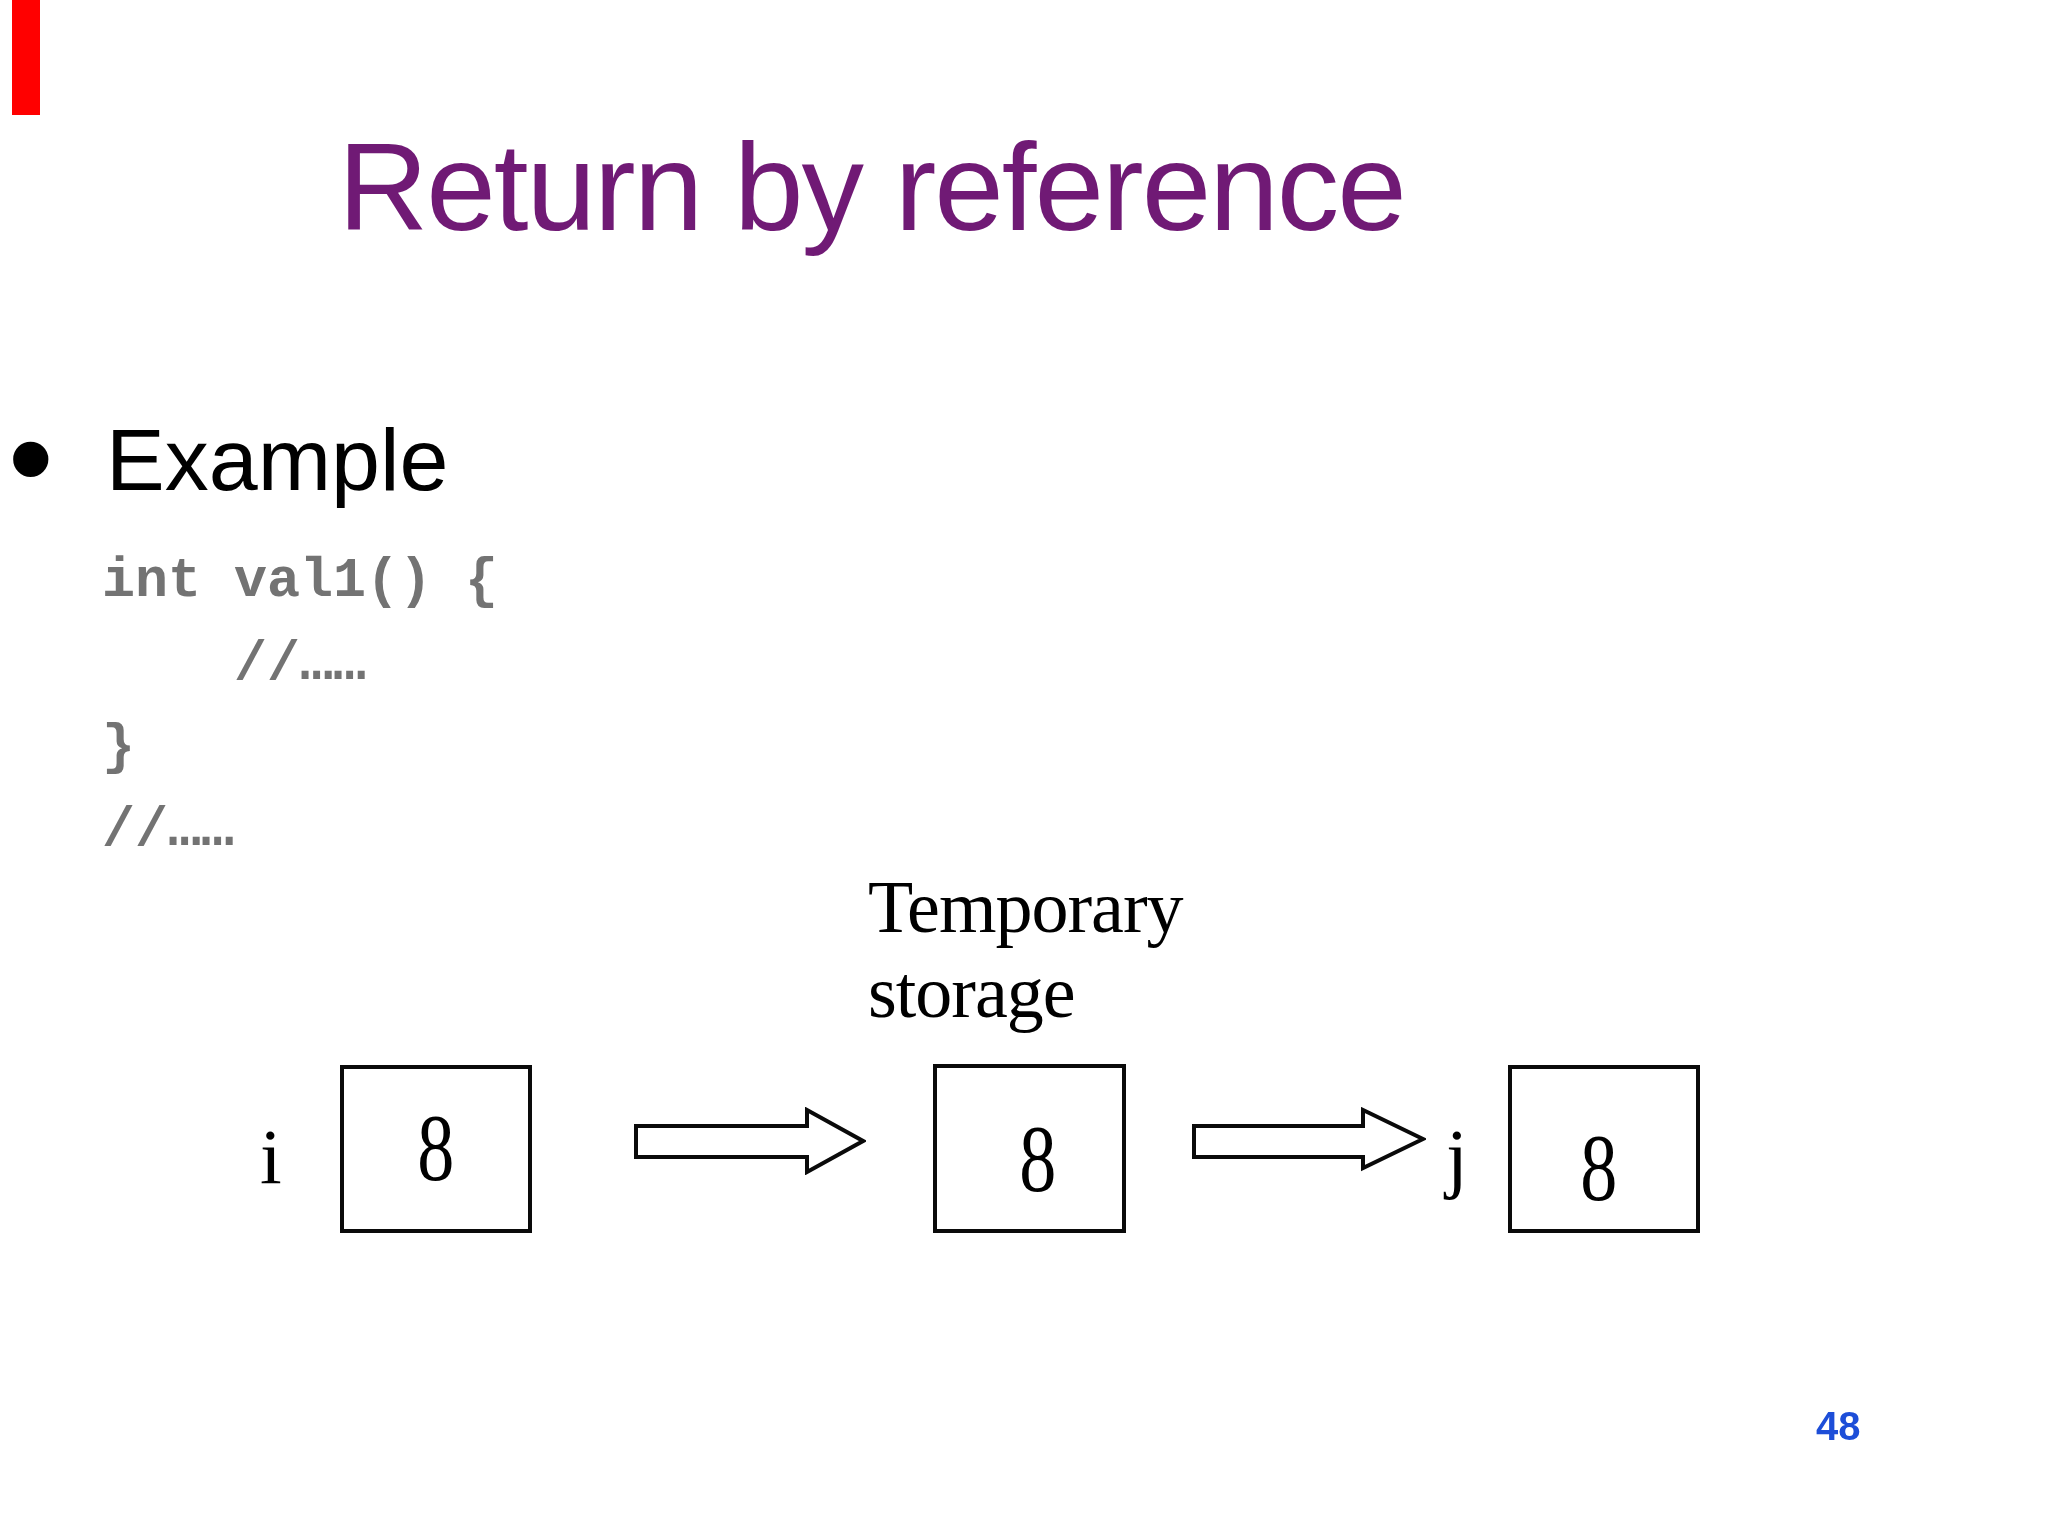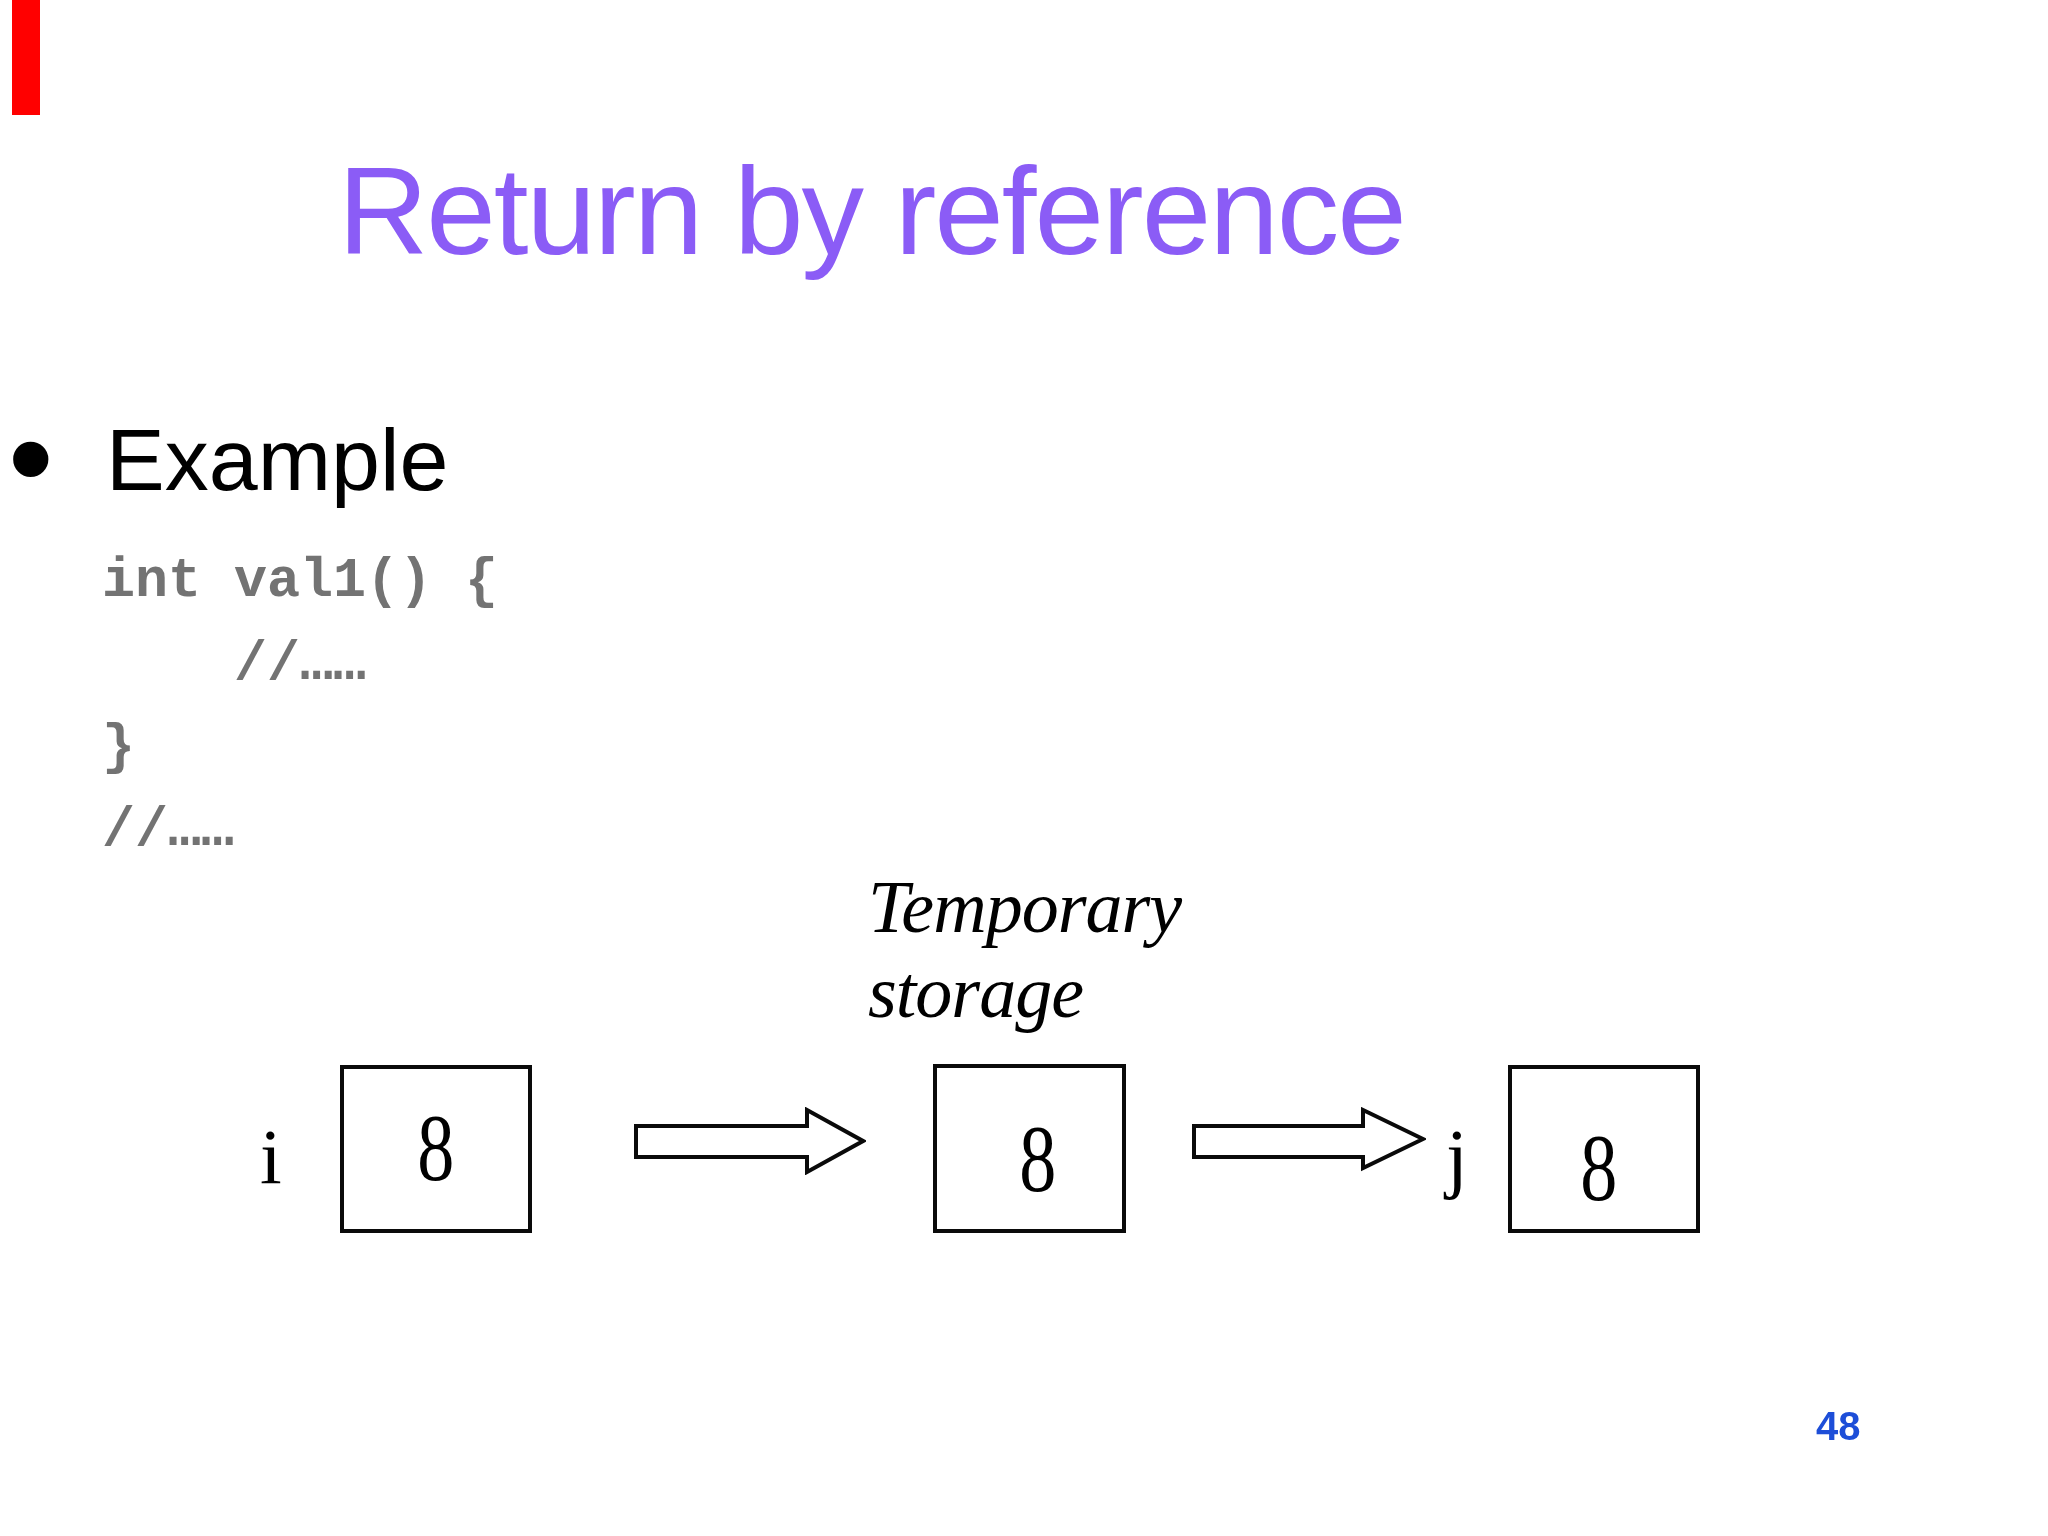--- a/index.html
+++ b/index.html
@@ -13,28 +13,28 @@
     color: #000000;
   }
   .accent-bar {
     position: absolute;
     left: 12px; top: 0;
     width: 28px; height: 115px;
     background: #ff0000;
   }
   .title {
     position: absolute;
-    left: 338px; top: 148px;
+    left: 338px; top: 124px;
     margin: 0;
     font-size: 125px;
     font-weight: 400;
     letter-spacing: -2px;
     line-height: 1;
     white-space: nowrap;
-    color: #8b5cf6;
+    color: #701a75;
   }
   .bullet {
     position: absolute;
     left: 8px; top: 392px;
     font-size: 130px;
     line-height: 1;
     color: #000000;
   }
   .bullet-label {
     position: absolute;
@@ -55,21 +55,20 @@
     color: #737373;
   }
   .annotation {
     position: absolute;
     left: 868px; top: 865px;
     font-family: "Liberation Serif", serif;
     font-size: 74px;
     line-height: 85px;
     letter-spacing: -1px;
     white-space: nowrap;
-    font-style: italic;
   }
   .var-label {
     position: absolute;
     font-family: "Liberation Serif", serif;
     font-size: 78px;
     line-height: 1;
   }
   .var-label.i { left: 260px; top: 1118px; }
   .var-label.j { left: 1446px; top: 1118px; }
   .value-box {

